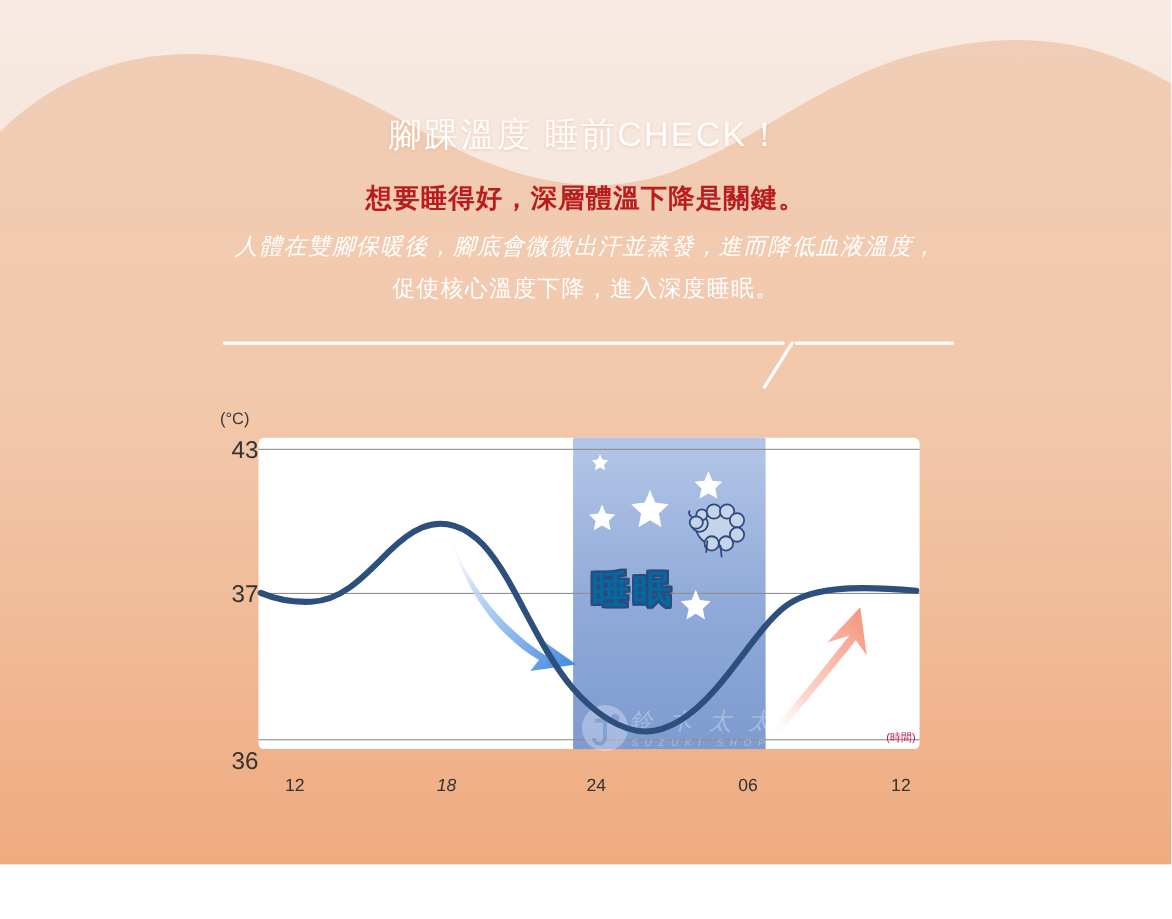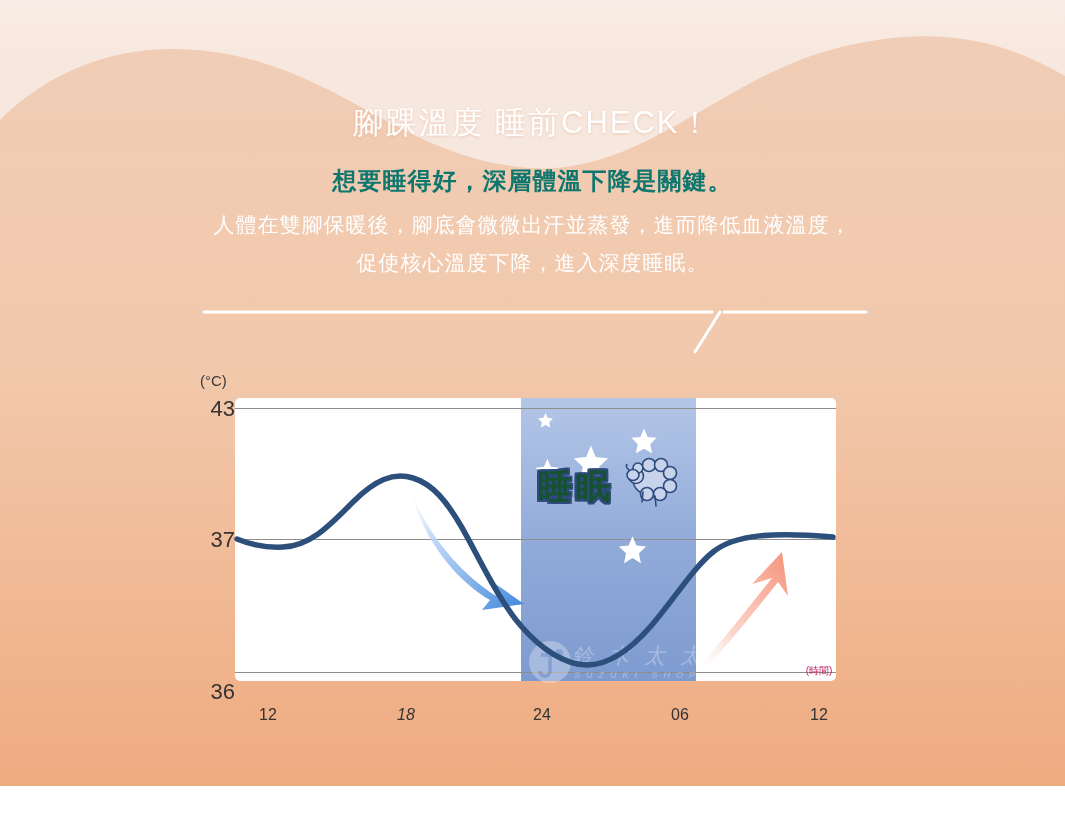--- a/index.html
+++ b/index.html
@@ -9,24 +9,24 @@
 
   
   .bg-top{position:absolute;left:0;top:0;width:1065px;height:786px;
           background:linear-gradient(180deg,#f9ece4 0%,#f7e8df 8%,#f7e8df 12%,#f7e8df 13%);}
   .bg-wave{position:absolute;left:0;top:0;width:1065px;height:786px;}
   .bg-bottom{position:absolute;left:0;top:786px;width:1065px;height:49px;background:#ffffff;}
   .title-main{position:absolute;left:0;top:103px;width:1065px;text-align:center;
               font-size:31px;line-height:40px;color:#ffffff;letter-spacing:2px;
               text-shadow:0 1px 3px rgba(214,140,100,.35);}
   .title-sub{position:absolute;left:0;top:165px;width:1065px;text-align:center;
-             font-size:24px;line-height:32px;font-weight:bold;color:#0f766e;letter-spacing:1px;}
+             font-size:24px;line-height:32px;font-weight:bold;color:#b91c1c;letter-spacing:1px;}
   .body-line{position:absolute;left:0;width:1065px;text-align:center;
              font-size:21px;line-height:30px;color:#ffffff;letter-spacing:1px;}
-  .body-line.l1{top:210px;}
+  .body-line.l1{top:210px;font-style:italic;}
   .body-line.l2{top:248px;}
 
   
   .divider{position:absolute;left:200px;top:300px;width:670px;height:60px;}
 
   
   .chart{position:absolute;left:235px;top:398px;width:601px;height:283px;font-style:italic;}
   .plot-bg{position:absolute;left:0;top:0;width:601px;height:283px;background:#ffffff;
            border-radius:5px;}
   .band{position:absolute;top:0;width:175px;height:283px;left:286px;
@@ -39,22 +39,22 @@
   .yunit{position:absolute;left:200px;top:372px;font-size:15px;color:#3a3a3a;}
 
   .xlab{position:absolute;top:706px;font-size:16px;color:#333333;
         width:80px;text-align:center;}
   .xunit{position:absolute;top:664px;font-size:10px;color:#be185d;width:90px;text-align:center;}
   .source{position:absolute;top:742px;left:0;width:1065px;text-align:center;
           font-size:16px;color:#6f6a66;letter-spacing:1px;}
   .source-inner{display:inline-block;margin-left:90px;}
 
   
-  .sleep-word{position:absolute;left:538px;top:464px;font-size:34px;font-weight:bold;
-              color:#14532d;letter-spacing:4px;
+  .sleep-word{position:absolute;left:538px;top:513px;font-size:34px;font-weight:bold;
+              color:#0369a1;letter-spacing:4px;
               text-shadow:-2px 0 0 #2e4a7d,2px 0 0 #2e4a7d,0 -2px 0 #2e4a7d,0 2px 0 #2e4a7d,
                            -2px -2px 0 #2e4a7d,2px -2px 0 #2e4a7d,-2px 2px 0 #2e4a7d,2px 2px 0 #2e4a7d;}
 
   
   .wm{position:absolute;left:528px;top:640px;width:200px;height:52px;opacity:.30;}
   .wm-text{position:absolute;left:44px;top:2px;font-size:21px;color:#ffffff;letter-spacing:15px;}
   .wm-sub{position:absolute;left:46px;top:30px;font-size:9px;color:#ffffff;letter-spacing:6px;}
 
   svg{display:block;overflow:visible;}
 </style>

